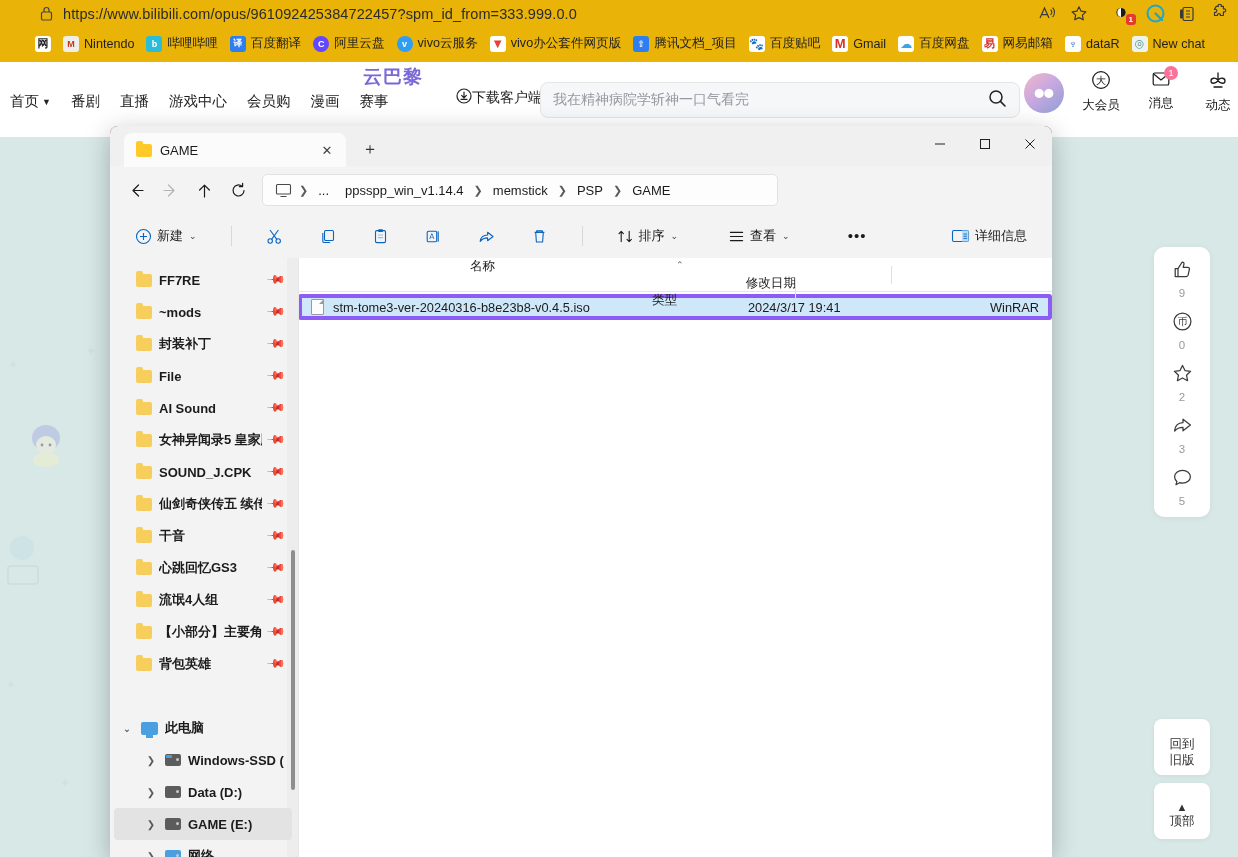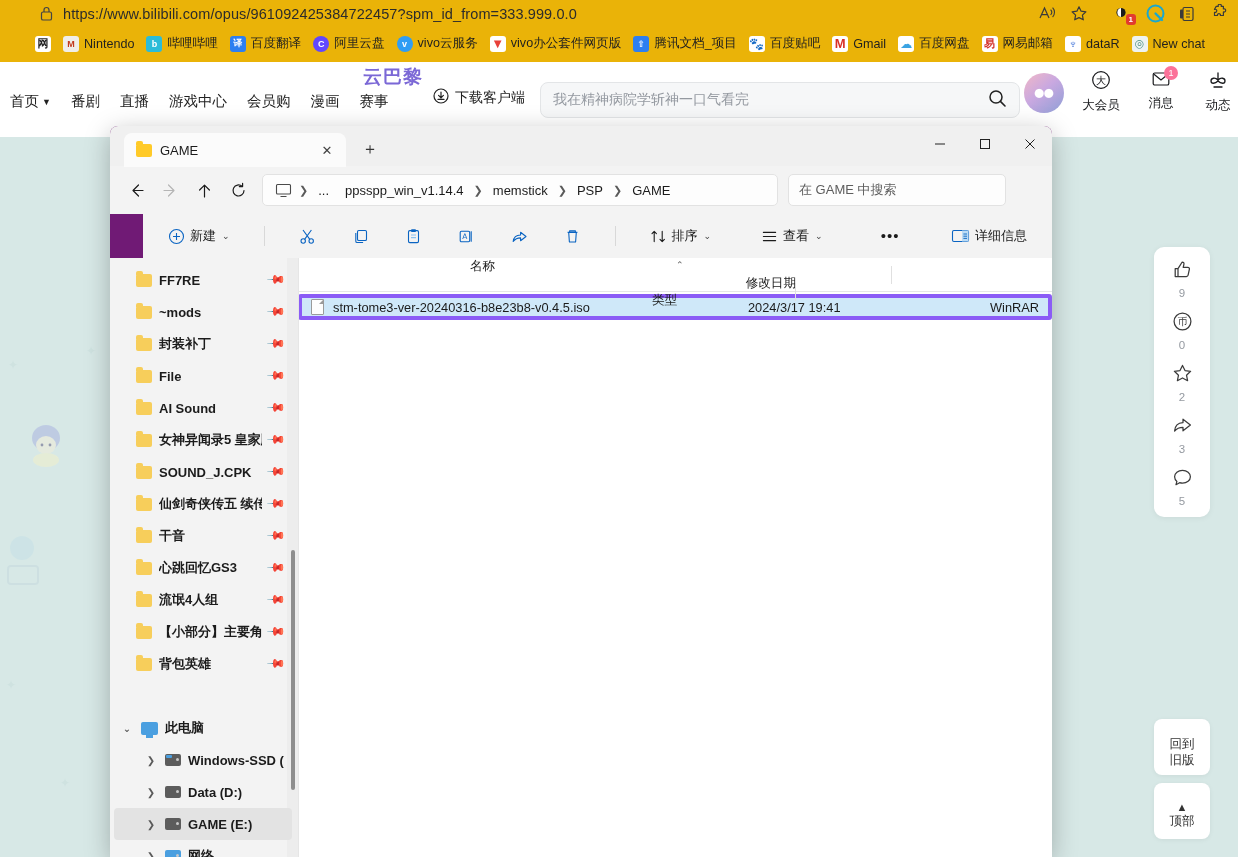--- a/index.html
+++ b/index.html
@@ -200,21 +200,21 @@
   .crumb-sep { color: #5a5a5a; font-size: 11px; padding: 0 1px;}
   .crumb-pc { display:flex; align-items:center; padding: 0 4px; }
   .searchbox {
     width: 218px; height: 32px; background: #fdfdfd; border: 1px solid #e2e2e2;
     border-radius: 5px; display: flex; align-items: center; padding: 0 10px;
     margin-left: 8px; font-size: 13px; color: #5d5d5d;
   }
 
   .ex-toolbar {
     height: 44px; background: #f3f3f3; display: flex; align-items: center;
-    padding: 0 16px; gap: 18px; position: relative; margin-left: 33px;
+    padding: 0 16px; gap: 18px; position: relative;
   }
   .tb-btn {
     height: 30px; display: flex; align-items: center; gap: 5px;
     padding: 0 9px; border-radius: 4px; font-size: 13px; color: #1b1b1b;
   }
   .tb-ico { display:flex; align-items:center; justify-content:center; color:#0a64c2; }
   .tb-sep { width: 1px; height: 20px; background: #d8d8d8; margin: 0 7px; }
   .chev { font-size: 9px; color:#444; margin-left:1px; }
   .tb-right { position: absolute; right: 16px; display: flex; align-items:center; }
 
@@ -447,21 +447,21 @@
           <span>会员购</span>
         </div>
       <div class="bn-item">
           <span>漫画</span>
         </div>
       <div class="bn-item">
           <span>赛事</span>
         </div>
     </div>
 
-    <div style="position:absolute;left:433px;top:26px;display:flex;align-items:center;gap:6px;">
+    <div style="position:absolute;left:456px;top:26px;display:flex;align-items:center;">
       <span>
         <svg width="16" height="16" viewBox="0 0 16 16">
             <circle cx="8" cy="8" r="7" fill="none" stroke="#222" stroke-width="1.2"></circle>
             <path d="M8 4v5.4M5.6 7.4 8 9.8l2.4-2.4M5 11.4h6" stroke="#222" stroke-width="1.2" fill="none" stroke-linecap="round"></path>
           </svg>
       </span>
       <span style="font-size:14px;color:#222;">下载客户端</span>
     </div>
 
     <div class="bili-search">
@@ -642,23 +642,20 @@
       <span class="crumb">...</span>
       <span class="crumb">ppsspp_win_v1.14.4</span>
       <span class="crumb-sep">❯</span>
       <span class="crumb">memstick</span>
       <span class="crumb-sep">❯</span>
       <span class="crumb">PSP</span>
       <span class="crumb-sep">❯</span>
       <span class="crumb">GAME</span>
     </div>
 
-    <div class="searchbox">
-      <span>在 GAME 中搜索</span>
-    </div>
   </div>
 
   <div class="ex-toolbar">
     <div class="tb-btn">
       <span class="tb-ico">
         <svg width="17" height="17" viewBox="0 0 17 17">
             <circle cx="8.5" cy="8.5" r="7" fill="none" stroke="#0a64c2" stroke-width="1.1"></circle>
             <path d="M8.5 5v7M5 8.5h7" stroke="#0a64c2" stroke-width="1.1"></path>
           </svg>
       </span>

